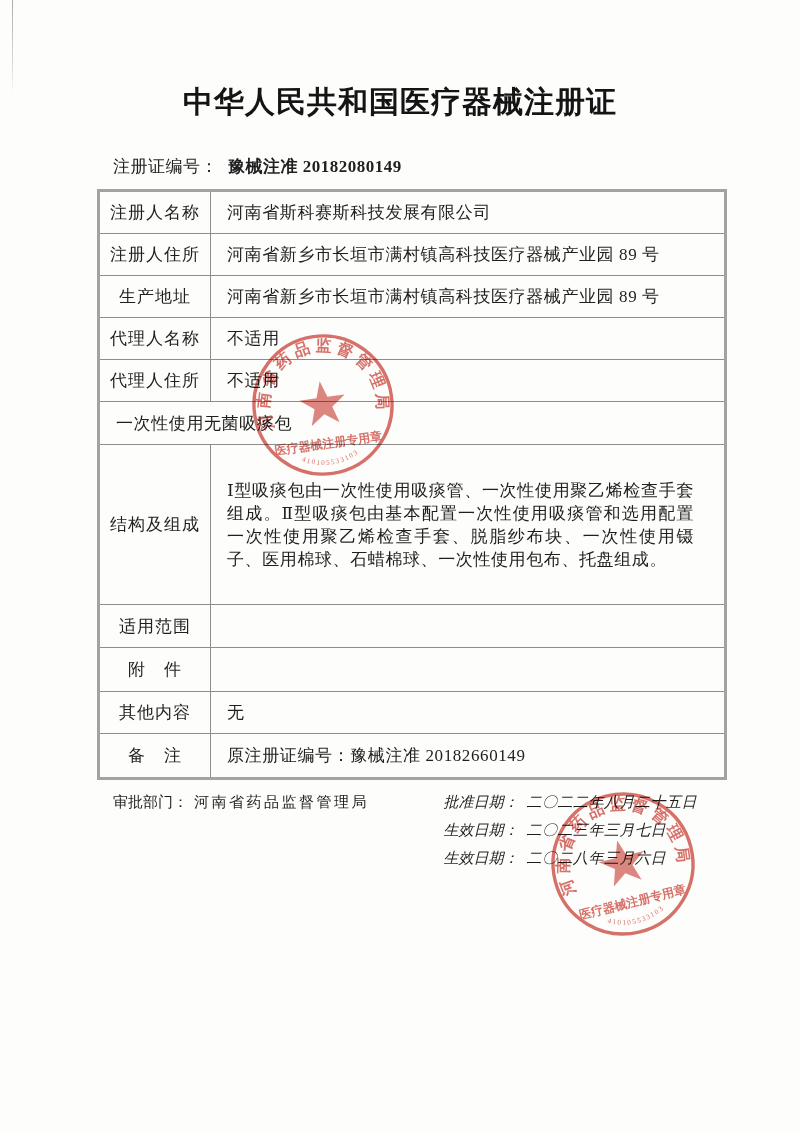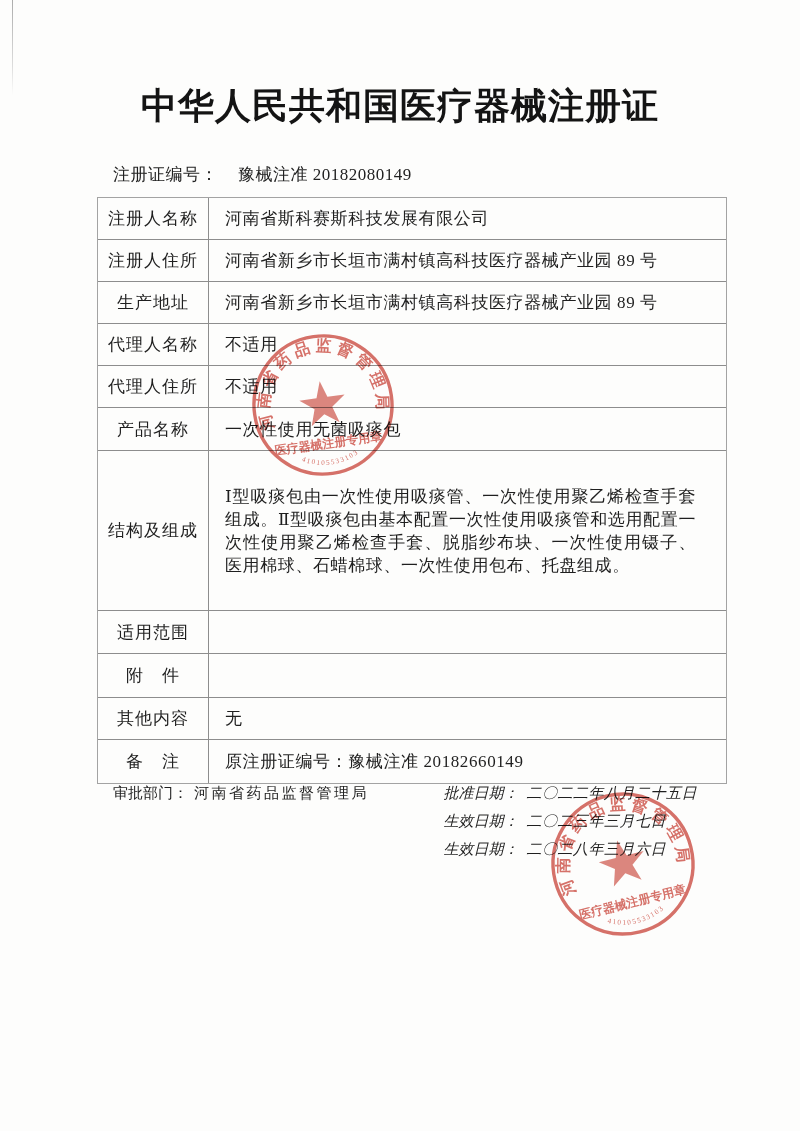--- a/index.html
+++ b/index.html
@@ -17,35 +17,35 @@
   .scan-line {
     position: absolute;
     left: 12px; top: 0;
     width: 1px; height: 95px;
     background: linear-gradient(#8a8a8a, #cfcfcf 70%, transparent);
     opacity: .7;
   }
   .title {
     padding-top: 82px;
     text-align: center;
-    font-size: 36px;
+    font-size: 30px;
     font-weight: bold;
     letter-spacing: 1px;
     color: #141414;
   }
   .cert-line {
     margin: 32px 0 0 113px;
     font-size: 17px;
     letter-spacing: .5px;
   }
-  .cert-line .num { margin-left: 20px; }
+  .cert-line .num { margin-left: 10px; font-weight: bold; }
   .cert-table {
     margin: 11px 0 0 97px;
     width: 630px;
-    border: 1px solid #a3a3a3;
+    border: 3px solid #a3a3a3;
   }
   .row { display: flex; border-bottom: 1px solid #8d8d8d; }
   .row:last-child { border-bottom: none; }
   .lbl {
     flex: 0 0 111px;
     border-right: 1px solid #8d8d8d;
     display: flex; align-items: center; justify-content: center;
     text-align: center;
     font-size: 17px;
     letter-spacing: 1px;
@@ -56,21 +56,21 @@
     display: flex; align-items: center;
     font-size: 17px;
     letter-spacing: .6px;
     padding: 2px 30px 2px 16px;
   }
   .val.para {
     text-align: justify;
     line-height: 23px;
   }
   .footer {
-    margin: 0 0 0 97px;
+    margin: 13px 0 0 97px;
     width: 630px;
     display: flex;
     justify-content: space-between;
     font-size: 15px;
   }
   .dept { padding-left: 16px; white-space: nowrap; }
   .dept .dept-val { letter-spacing: 2.5px; margin-left: 6px; }
   .dates { padding-right: 30px; }
   .date-line { display: flex; margin-bottom: 9px; line-height: 19px; white-space: nowrap; font-style: italic; }
   .date-line .dv { margin-left: 8px; letter-spacing: .5px; }
@@ -111,21 +111,20 @@
     </div>
     <div class="row" style="height:42px">
       <div class="lbl">代理人名称</div>
       <div class="val">不适用</div>
     </div>
     <div class="row" style="height:42px">
       <div class="lbl">代理人住所</div>
       <div class="val">不适用</div>
     </div>
     <div class="row" style="height:43px">
-      <div class="lbl">产品名称</div>
       <div class="val">一次性使用无菌吸痰包</div>
     </div>
     <div class="row" style="height:160px">
       <div class="lbl">结构及组成</div>
       <div class="val para">Ⅰ型吸痰包由一次性使用吸痰管、一次性使用聚乙烯检查手套组成。Ⅱ型吸痰包由基本配置一次性使用吸痰管和选用配置一次性使用聚乙烯检查手套、脱脂纱布块、一次性使用镊子、医用棉球、石蜡棉球、一次性使用包布、托盘组成。</div>
     </div>
     <div class="row" style="height:43px">
       <div class="lbl">适用范围</div>
     </div>
     <div class="row" style="height:44px">

